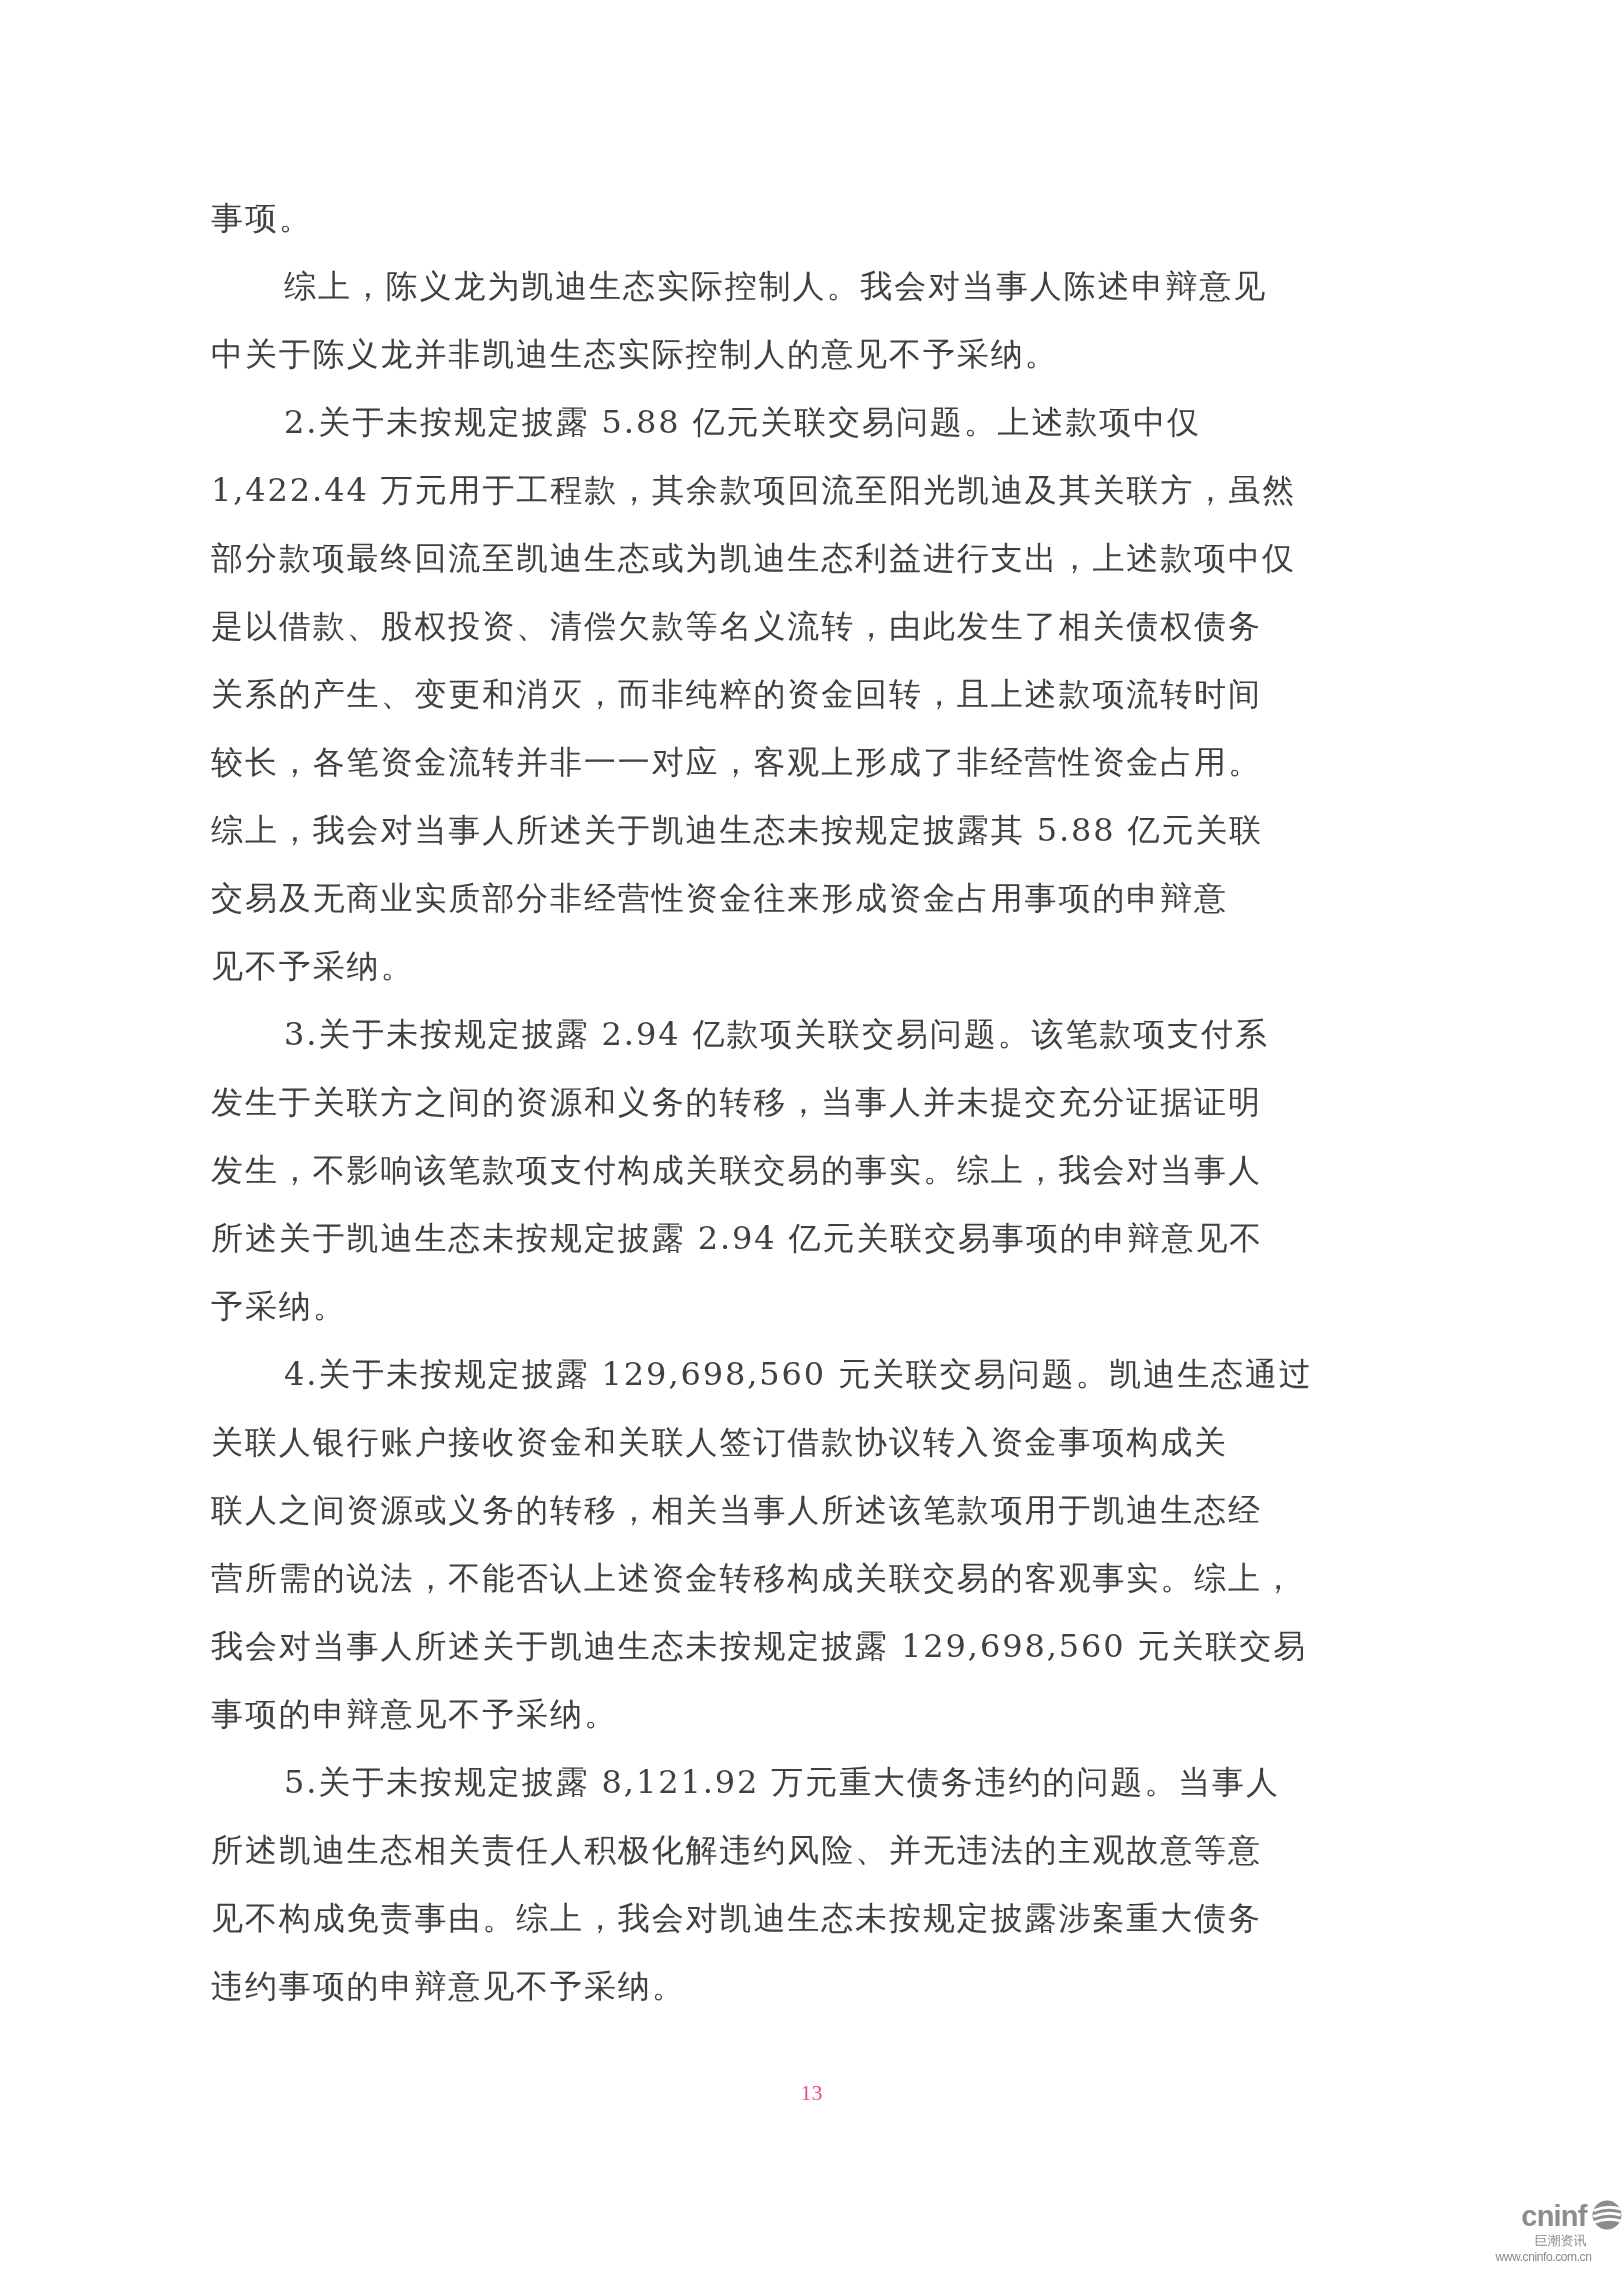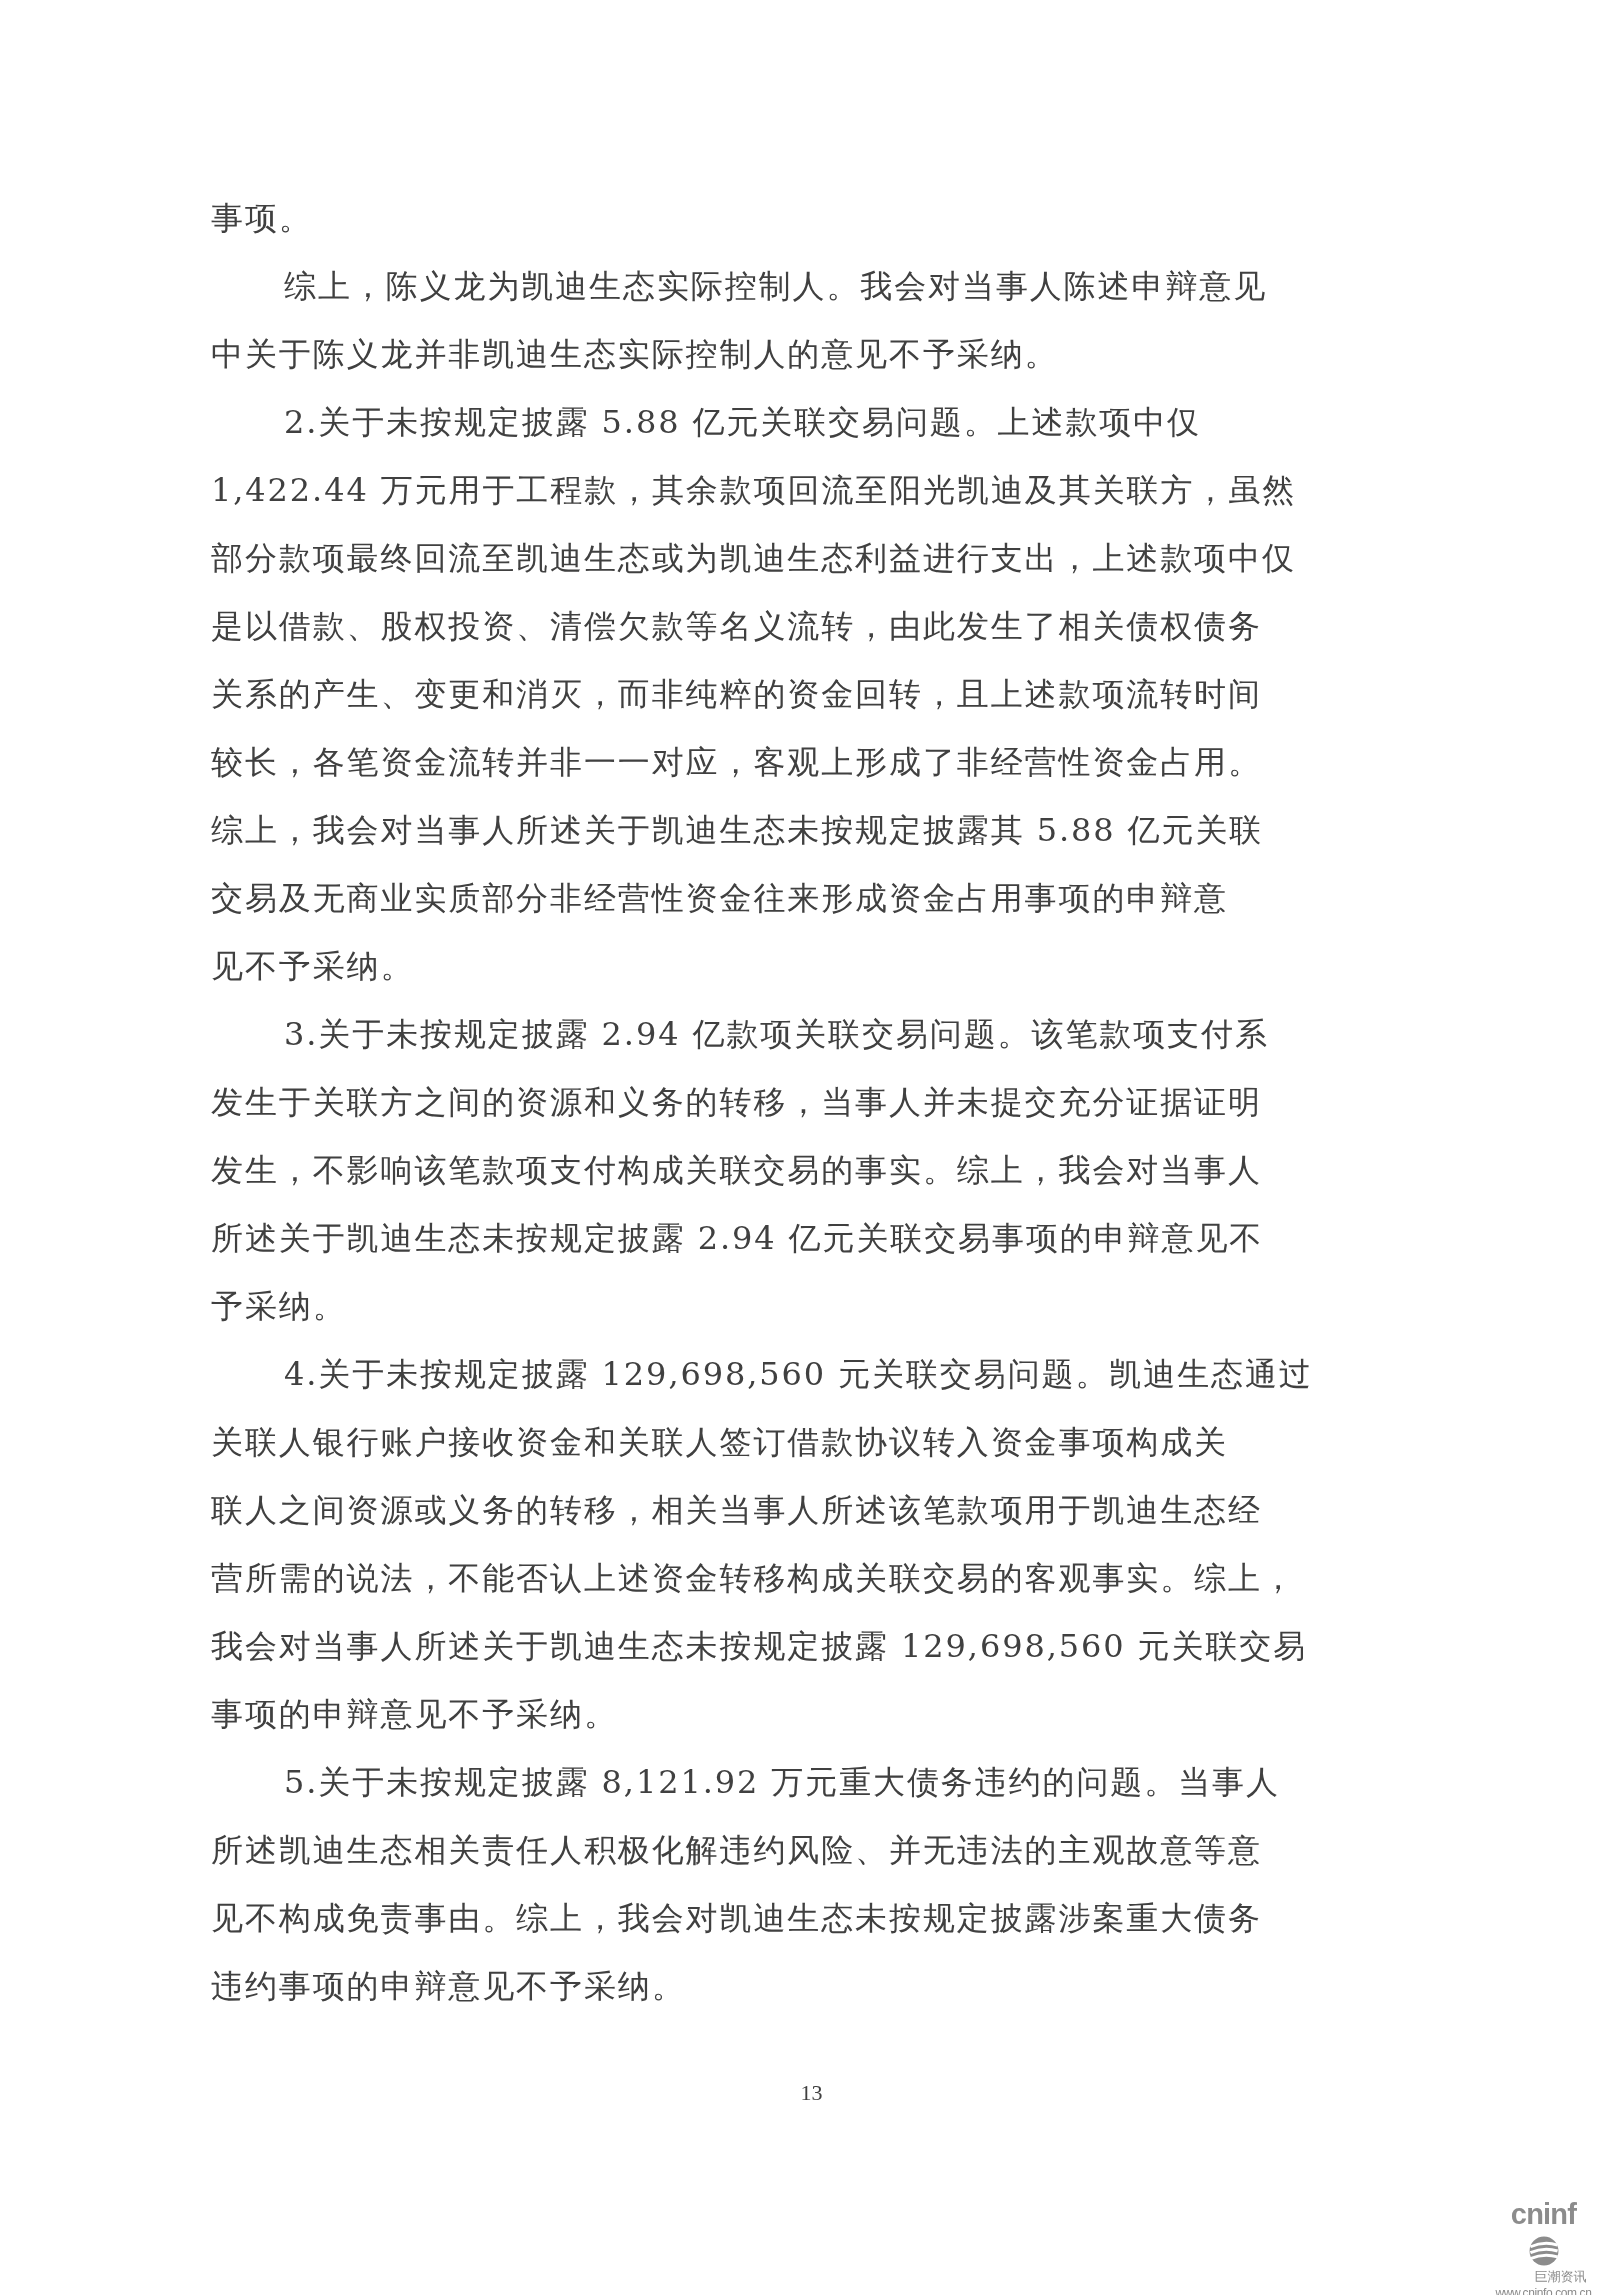--- a/index.html
+++ b/index.html
@@ -7,27 +7,27 @@
   .page { position: absolute; left: 0; top: 0; width: 1623px; height: 2295px; background: #fff; }
   .body-text {
     position: absolute; left: 211px; top: 184px; width: 1184px;
     font-family: "DejaVu Serif", "Liberation Serif", serif;
     font-size: 32px; color: #404040;
   }
   .line { height: 68px; line-height: 68px; white-space: nowrap; letter-spacing: 1.9px; }
   .indent { padding-left: 73px; }
   .page-number {
     position: absolute; left: 0; width: 1623px; top: 2080px; text-align: center;
-    font-family: "Liberation Serif", serif; font-size: 22px; color: #404040;
+    font-family: "Liberation Serif", serif; font-size: 22px; color: #ec4899;
   }
   .watermark {
     position: absolute; left: 1463px; top: 2198px; width: 161px; text-align: center; color: #8a8a8a;
     font-family: "Liberation Sans", sans-serif;
   }
-  .wm-brand { display: flex; align-items: center; justify-content: flex-end; gap: 3.4px; flex-direction: column; }
+  .wm-brand { display: flex; align-items: center; justify-content: flex-end; gap: 3.4px; }
   .wm-name { font-weight: bold; font-size: 29px; letter-spacing: -0.8px; color: #8c8c8c; }
   .wm-cn { font-size: 13px; margin-top: -3.4px; padding-left: 34px; }
   .wm-url { font-size: 12px; letter-spacing: -0.4px; }
 </style>
 </head>
 <body>
 
 <div class="page">
   <div class="body-text" id="body-text">
       <div class="line">事项。</div>

